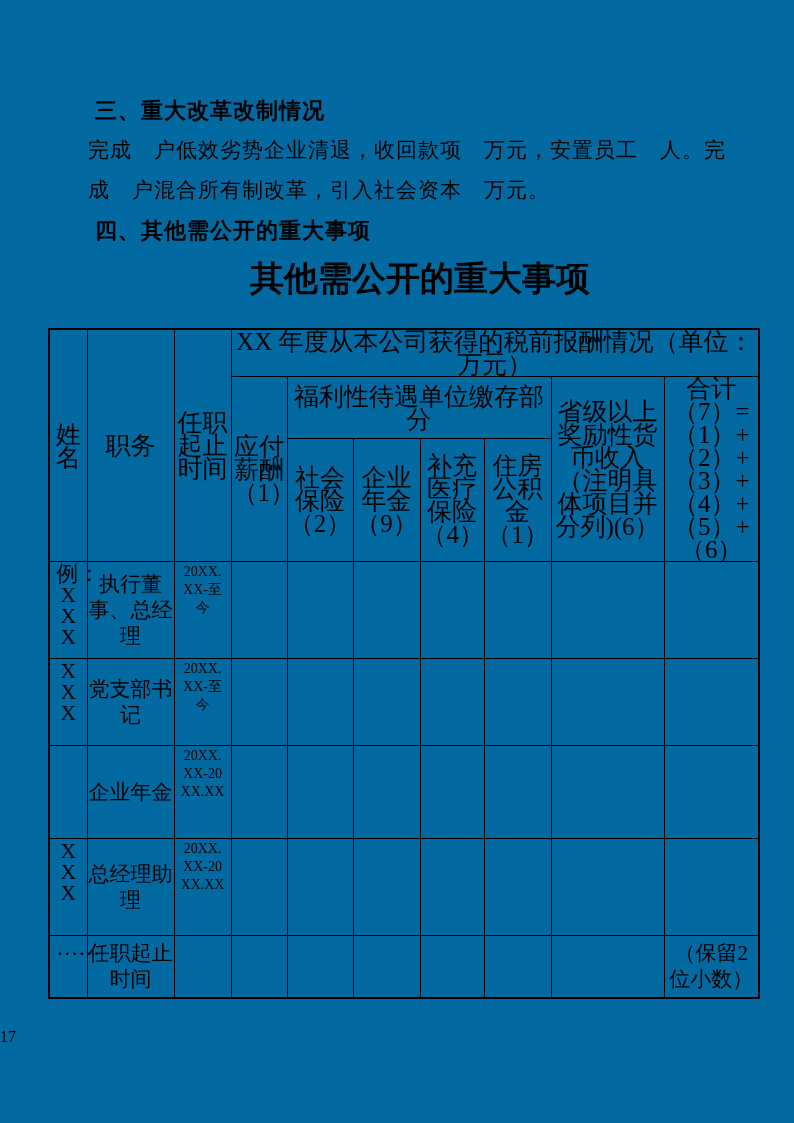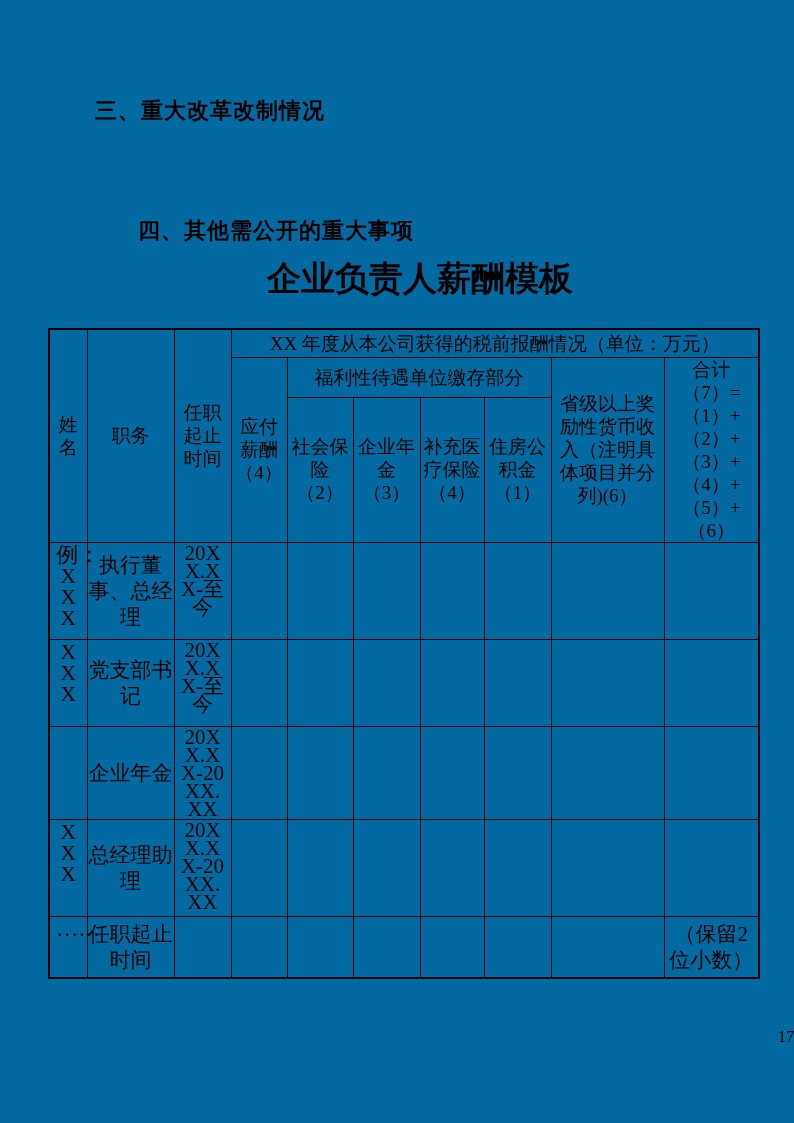--- a/index.html
+++ b/index.html
@@ -12,21 +12,21 @@
     color:#000;
     overflow:hidden;
     padding-left:12px;
   }
   .h-num{
     position:absolute;left:95px;
     font-size:22px;font-weight:bold;line-height:30px;
     letter-spacing:1px;
   }
   #heading-3{top:96px;}
-  #heading-4{top:216px;margin-left:43px;}
+  #heading-4{top:216px;}
   .body-para{
     position:absolute;left:88px;top:130px;
     width:640px;
     font-size:21px;line-height:40px;
     white-space:pre-wrap;
     letter-spacing:1px;
   }
   .doc-title{
     position:absolute;left:0;top:256px;width:794px;
     text-align:center;text-indent:46px;
@@ -40,53 +40,55 @@
     border:2px solid #000;
   }
   table.salary th,table.salary td{
     border:1px solid #000;
     padding:0 1px;
     text-align:center;vertical-align:middle;
     font-weight:normal;
     overflow:visible;
   }
   table.salary th{
-    font-size:19px;line-height:23px;
+    font-size:25px;line-height:23px;
     word-break:break-all;
   }
   table.salary td{
     font-size:21px;line-height:26px;
     word-break:break-all;
   }
   .rel{position:relative;}
   .ovf{
     position:absolute;top:1px;left:50%;
     transform:translateX(-50%);
     word-break:break-all;text-align:center;
   }
   .ovf.name{width:1.1em;font-size:22px;line-height:21px;}
-  .ovf.date{width:44px;font-size:21px;line-height:18px;}
+  .ovf.date{width:44px;font-size:14px;line-height:18px;}
   .total-label{display:block;}
   .note-cell{font-size:19px;line-height:23px;border-radius:8px;}
   .page-number{
     position:absolute;left:0;top:1028px;width:794px;
-    text-align:right;font-size:16px;
+    text-align:left;font-size:16px;
   }
 </style>
 </head>
 <body>
 
 <div class="page">
 
   <div class="h-num" id="heading-3">三、重大改革改制情况</div>
 
+  <div class="body-para">完成　户低效劣势企业清退，收回款项　万元，安置员工　人。完
+成　户混合所有制改革，引入社会资本　万元。</div>
 
   <div class="h-num" id="heading-4">四、其他需公开的重大事项</div>
 
-  <div class="doc-title">企业负责人薪酬模板</div>
+  <div class="doc-title">其他需公开的重大事项</div>
 
   <table class="salary">
     <colgroup>
       <col style="width:38px">
         <col style="width:87px">
         <col style="width:57px">
       <col style="width:56px">
         <col style="width:66px">
         <col style="width:67px">
       <col style="width:64px">
@@ -97,32 +99,32 @@
 
     <tbody>
         <tr style="height:28px">
       <th rowspan="3">姓名</th>
       <th rowspan="3">职务</th>
       <th rowspan="3">任职起止时间</th>
       <th colspan="7">XX 年度从本公司获得的税前报酬情况（单位：万元）</th>
     </tr>
 
     <tr style="height:26px">
-      <th rowspan="2">应付薪酬（4）</th>
+      <th rowspan="2">应付薪酬（1）</th>
       <th colspan="4">福利性待遇单位缴存部分</th>
       <th rowspan="2">省级以上奖励性货币收入（注明具体项目并分列)(6）</th>
       <th rowspan="2">
         <span class="total-label">合计</span>
         <span>（7）=（1）+（2）+（3）+（4）+（5）+（6）</span>
       </th>
     </tr>
 
     <tr style="height:93px">
       <th>社会保险（2）</th>
-      <th>企业年金（3）</th>
+      <th>企业年金（9）</th>
       <th>补充医疗保险（4）</th>
       <th>住房公积金（1）</th>
     </tr>
 
     <tr style="height:97px">
       <td class="rel">
         <div class="ovf name">例：XXX</div>
       </td>
       <td>执行董事、总经理</td>
       <td class="rel">

